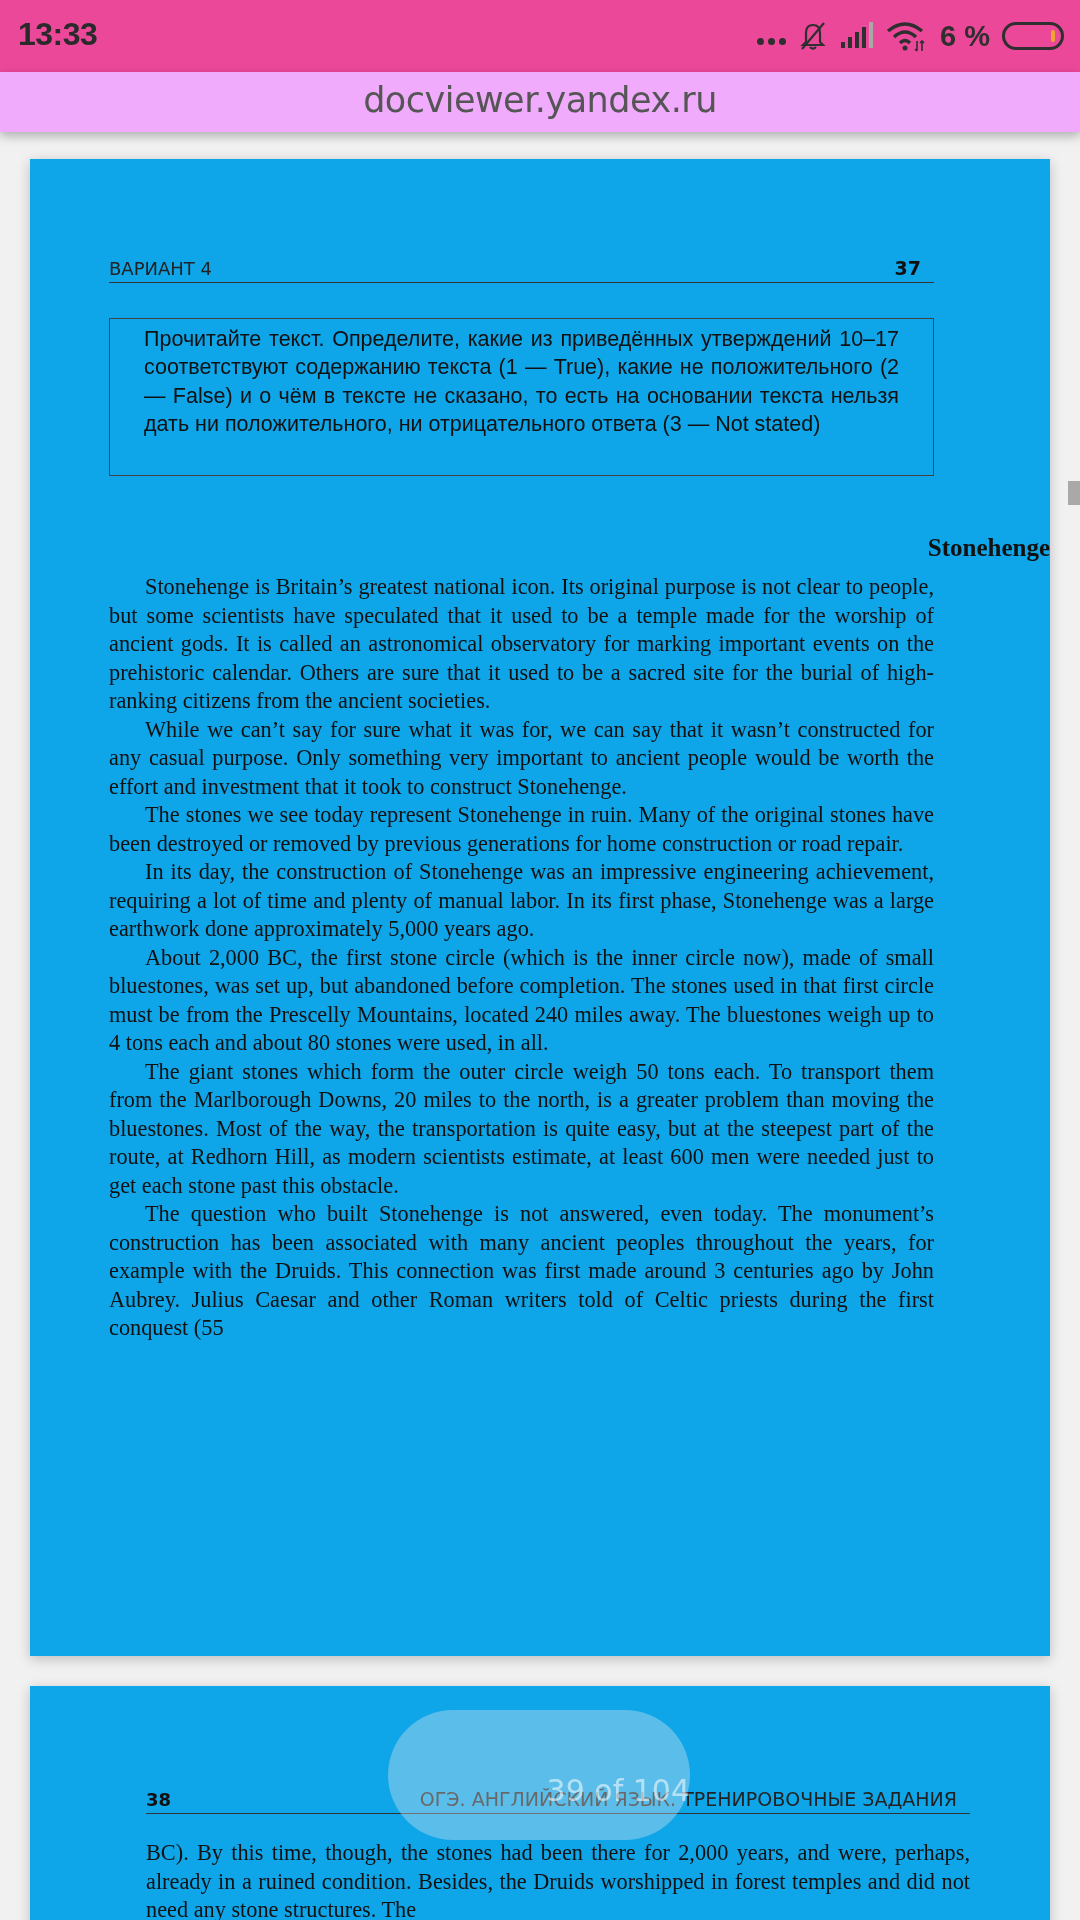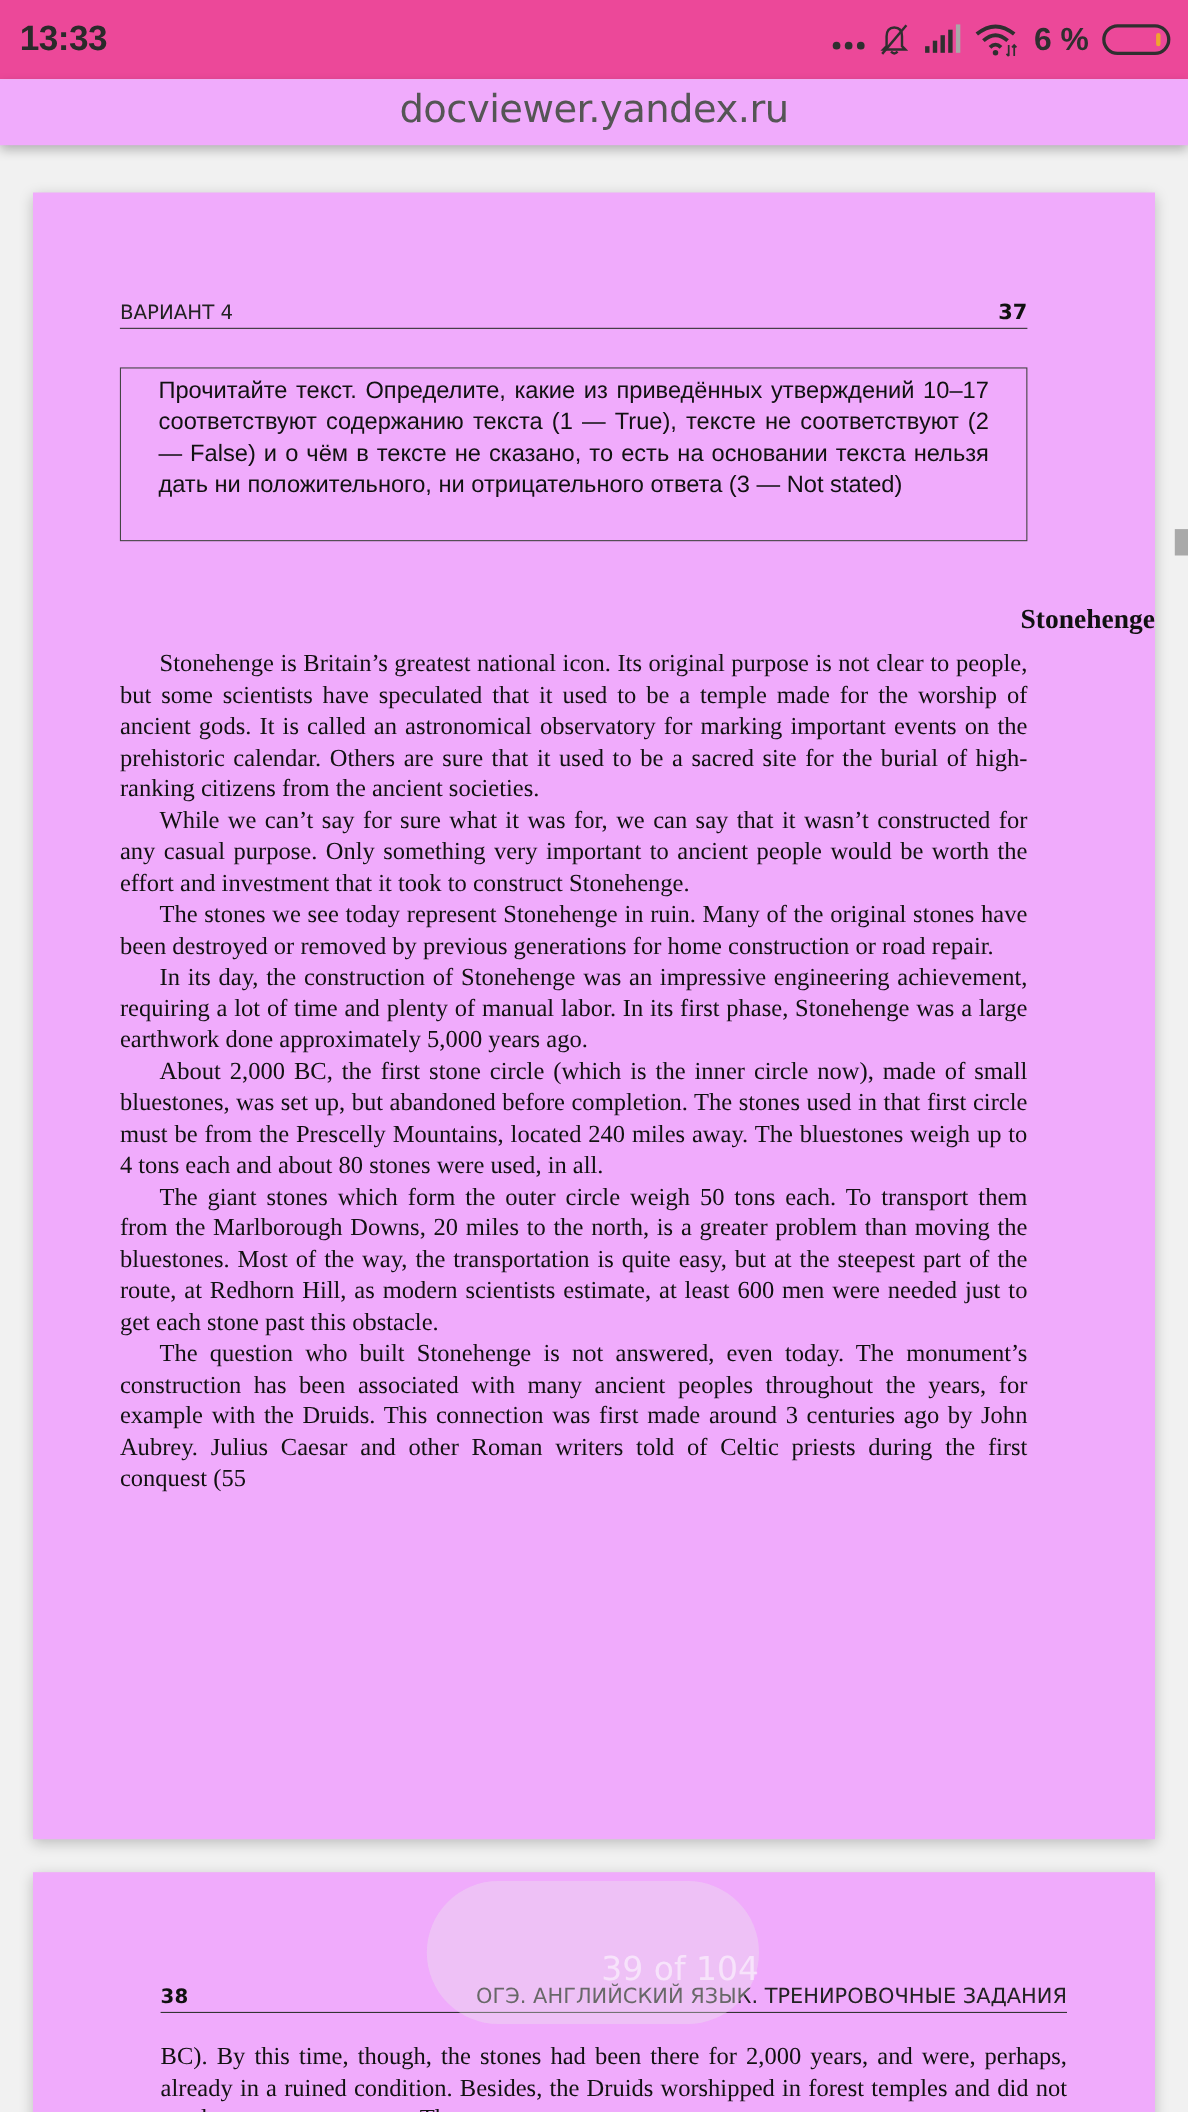--- a/index.html
+++ b/index.html
@@ -11,27 +11,27 @@
     .status-icons { position: absolute; right: 16px; top: 18px; height: 36px; display: flex; align-items: center; gap: 12px; }
     .st-dots { display: flex; gap: 4px; align-items: center; margin-top: 10px; }
     .st-dots span { width: 7px; height: 7px; border-radius: 50%; background: #2f2f2f; display: block; }
     .battery-pct { font-size: 29px; font-weight: bold; color: #2f2f2f; }
     .battery { width: 62px; height: 28px; border: 3px solid #2f2f2f; border-radius: 14px; position: relative; }
     .battery .lvl { position: absolute; right: 6px; top: 5px; width: 4px; height: 12px; background: #f0a530; border-radius: 2px; }
 
     .url-bar { position: absolute; left: 0; top: 72px; width: 1080px; height: 60px; background: #f0abfc; box-shadow: 0 4px 10px rgba(0,0,0,0.28); z-index: 5; }
     .url-text { position: absolute; left: 0; right: 0; top: 8px; text-align: center; font-size: 35px; color: #555; font-family: "DejaVu Sans", sans-serif; letter-spacing: -0.5px; }
 
-    .page { position: absolute; left: 30px; width: 1020px; background: #f0abfc; box-shadow: 0 3px 12px rgba(0,0,0,0.22); margin-top: 16px; }
+    .page { position: absolute; left: 30px; width: 1020px; background: #0ea5e9; box-shadow: 0 3px 12px rgba(0,0,0,0.22); }
     .page1 { top: 159px; height: 1497px; }
     .page2 { top: 1686px; height: 300px; }
 
     .run-head { position: absolute; left: 79px; width: 825px; border-bottom: 1.5px solid #333; height: 32px; }
     .run-left { position: absolute; left: 0; bottom: 3px; font-size: 18px; color: #222; font-family: "DejaVu Sans", sans-serif; }
-    .run-right { position: absolute; right: 0; bottom: 3px; font-size: 19px; font-weight: bold; color: #111; font-family: "DejaVu Sans", sans-serif; }
+    .run-right { position: absolute; right: 13px; bottom: 3px; font-size: 19px; font-weight: bold; color: #111; font-family: "DejaVu Sans", sans-serif; }
     .page1 .run-head { top: 92px; }
     .page2 .run-head { top: 0; left: 116px; width: 824px; top: 96px; }
     .page2 .run-right { font-weight: normal; font-size: 19px; color: #222; }
     .page2 .run-left { font-weight: bold; color: #111; }
 
     .task-box { position: absolute; left: 79px; top: 159px; width: 825px; height: 158px; border: 1.5px solid #444; padding: 6px 34px; }
     .task-box p { font-family: "Liberation Sans", sans-serif; font-size: 21.5px; line-height: 28.4px; color: #111; text-align: justify; }
     .task-box b { font-weight: normal; }
 
     .article-title { position: absolute; left: 0; right: 0; top: 375px; text-align: right; font-family: "Liberation Serif", serif; font-weight: bold; font-size: 25px; color: #111; }
@@ -85,21 +85,21 @@
   <div class="url-text">docviewer.yandex.ru</div>
 </div>
 
 <div class="page page1">
   <div class="run-head">
     <span class="run-left">ВАРИАНТ 4</span>
     <span class="run-right">37</span>
   </div>
 
   <div class="task-box">
-    <p><span>Прочитайте текст. Определите, какие из приведённых утверждений </span><b>10–17</b><span> соответствуют содержанию текста </span><b>(1 — True)</b><span>, тексте не соответствуют </span><b>(2 — False)</b><span> и о чём в тексте не сказано, то есть на основании текста нельзя дать ни положительного, ни отрицательного ответа </span><b>(3 — Not stated)</b></p>
+    <p><span>Прочитайте текст. Определите, какие из приведённых утверждений </span><b>10–17</b><span> соответствуют содержанию текста </span><b>(1 — True)</b><span>, какие не положительного </span><b>(2 — False)</b><span> и о чём в тексте не сказано, то есть на основании текста нельзя дать ни положительного, ни отрицательного ответа </span><b>(3 — Not stated)</b></p>
   </div>
 
   <div class="article-title">Stonehenge</div>
 
   <div class="article">
     <p>Stonehenge is Britain’s greatest national icon. Its original purpose is not clear to people, but some scientists have speculated that it used to be a temple made for the worship of ancient gods. It is called an astronomical observatory for marking important events on the prehistoric calendar. Others are sure that it used to be a sacred site for the burial of high-ranking citizens from the ancient societies.</p>
     <p>While we can’t say for sure what it was for, we can say that it wasn’t constructed for any casual purpose. Only something very important to ancient people would be worth the effort and investment that it took to construct Stonehenge.</p>
     <p>The stones we see today represent Stonehenge in ruin. Many of the original stones have been destroyed or removed by previous generations for home construction or road repair.</p>
     <p>In its day, the construction of Stonehenge was an impressive engineering achievement, requiring a lot of time and plenty of manual labor. In its first phase, Stonehenge was a large earthwork done approximately 5,000 years ago.</p>
     <p>About 2,000 BC, the first stone circle (which is the inner circle now), made of small bluestones, was set up, but abandoned before completion. The stones used in that first circle must be from the Prescelly Mountains, located 240 miles away. The bluestones weigh up to 4 tons each and about 80 stones were used, in all.</p>

